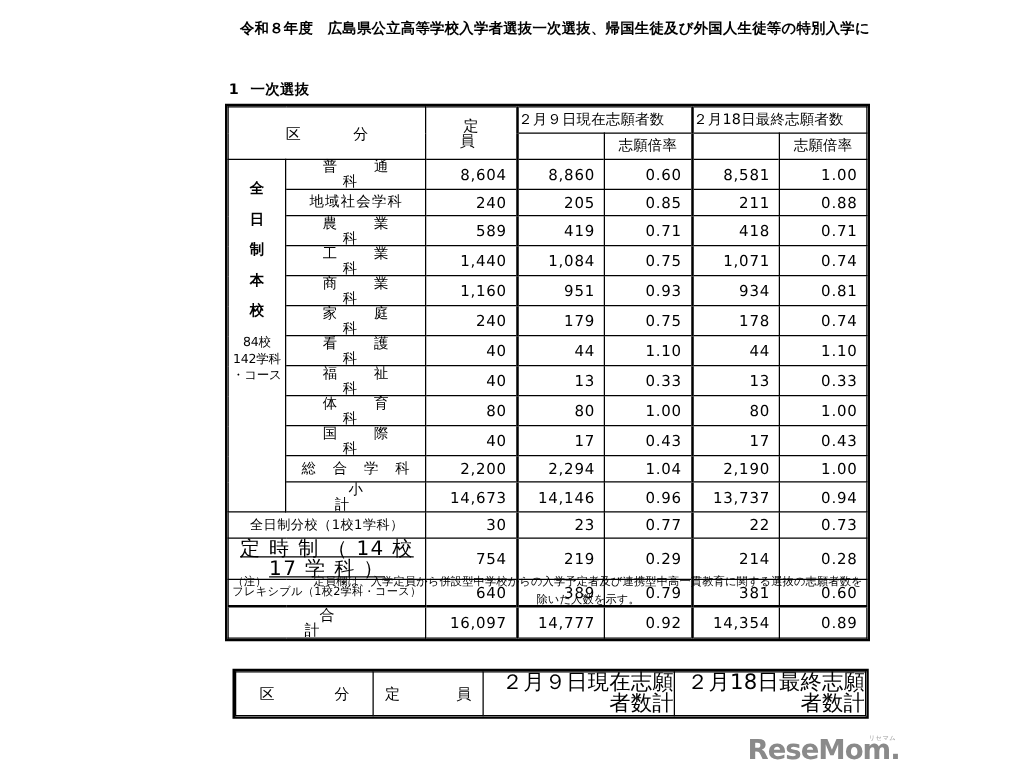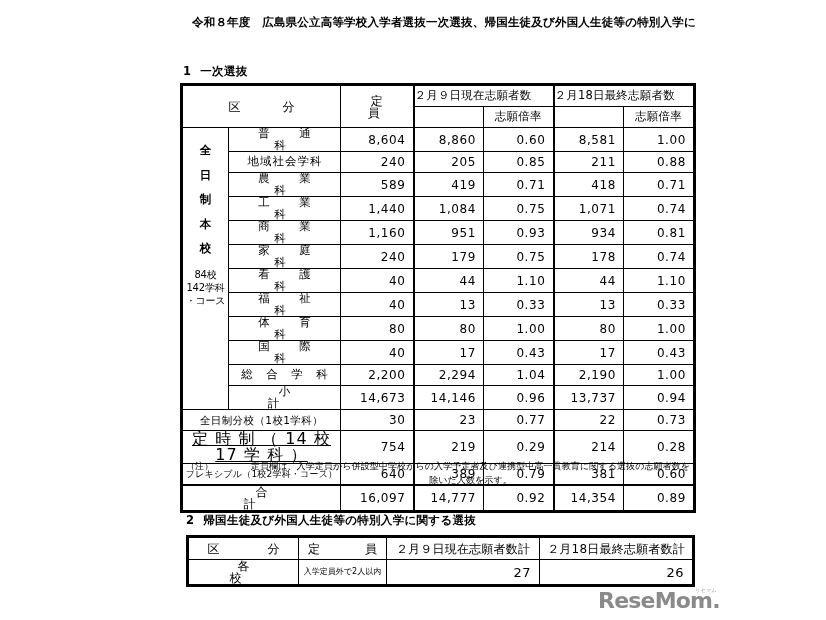--- a/index.html
+++ b/index.html
@@ -201,22 +201,22 @@
   
   #tbl2-wrap { left: 186px; top: 535px; }
   #tbl2 { width: 505px; }
   #tbl2 td { height: 21px; }
 
   .t2-c-kubun { width: 110px; }
   .t2-c-teiin { width: 88px; }
   .t2-c-num   { width: 153px; }
 
   .t2-hdr {
-    text-align: center;
-    font-size: 12px;
+    text-align: right;
+    font-size: 17px;
     letter-spacing: 0.2px;
     margin-top: 25px;
   }
   .t2-hdr-kubun {
     text-align: center;
     font-size: 12px;
     letter-spacing: 8px;
     text-indent: 8px;
   }
   .t2-hdr-teiin {
@@ -473,45 +473,36 @@
         </tr>
       </tbody>
     </table>
   </div>
 
   <div class="footnote">
     <span class="fn-mark">（注）</span>
     <span class="fn-body">定員欄は、入学定員から併設型中学校からの入学予定者及び連携型中高一貫教育に関する選抜の志願者数を除いた人数を示す。</span>
   </div>
 
-  <div class="section-heading" id="sec2-heading">
-    <span class="sec-num">2</span><span>帰国生徒及び外国人生徒等の特別入学に関する選抜</span>
-  </div>
 
   <div class="tbl-wrap" id="tbl2-wrap">
     <table class="grid" id="tbl2">
       <colgroup>
         <col class="t2-c-kubun">
           <col class="t2-c-teiin">
           <col class="t2-c-num">
           <col class="t2-c-num">
       </colgroup>
       <tbody>
         <tr>
           <td class="t2-hdr-kubun">区　　分</td>
           <td class="t2-hdr-teiin">定　　員</td>
           <td class="t2-hdr">２月９日現在志願者数計</td>
           <td class="t2-hdr">２月18日最終志願者数計</td>
         </tr>
-        <tr>
-          <td class="t2-rowlabel">各　　校</td>
-          <td class="t2-teiin-note">入学定員外で2人以内</td>
-          <td class="t2-num">27</td>
-          <td class="t2-num">26</td>
-        </tr>
       </tbody>
     </table>
   </div>
 
   <div class="logo">
     <div class="logo-text"><span>ReseMom</span><span class="logo-dot">.</span></div>
     <div class="logo-ruby">リセマム</div>
   </div>
 
 </div>

